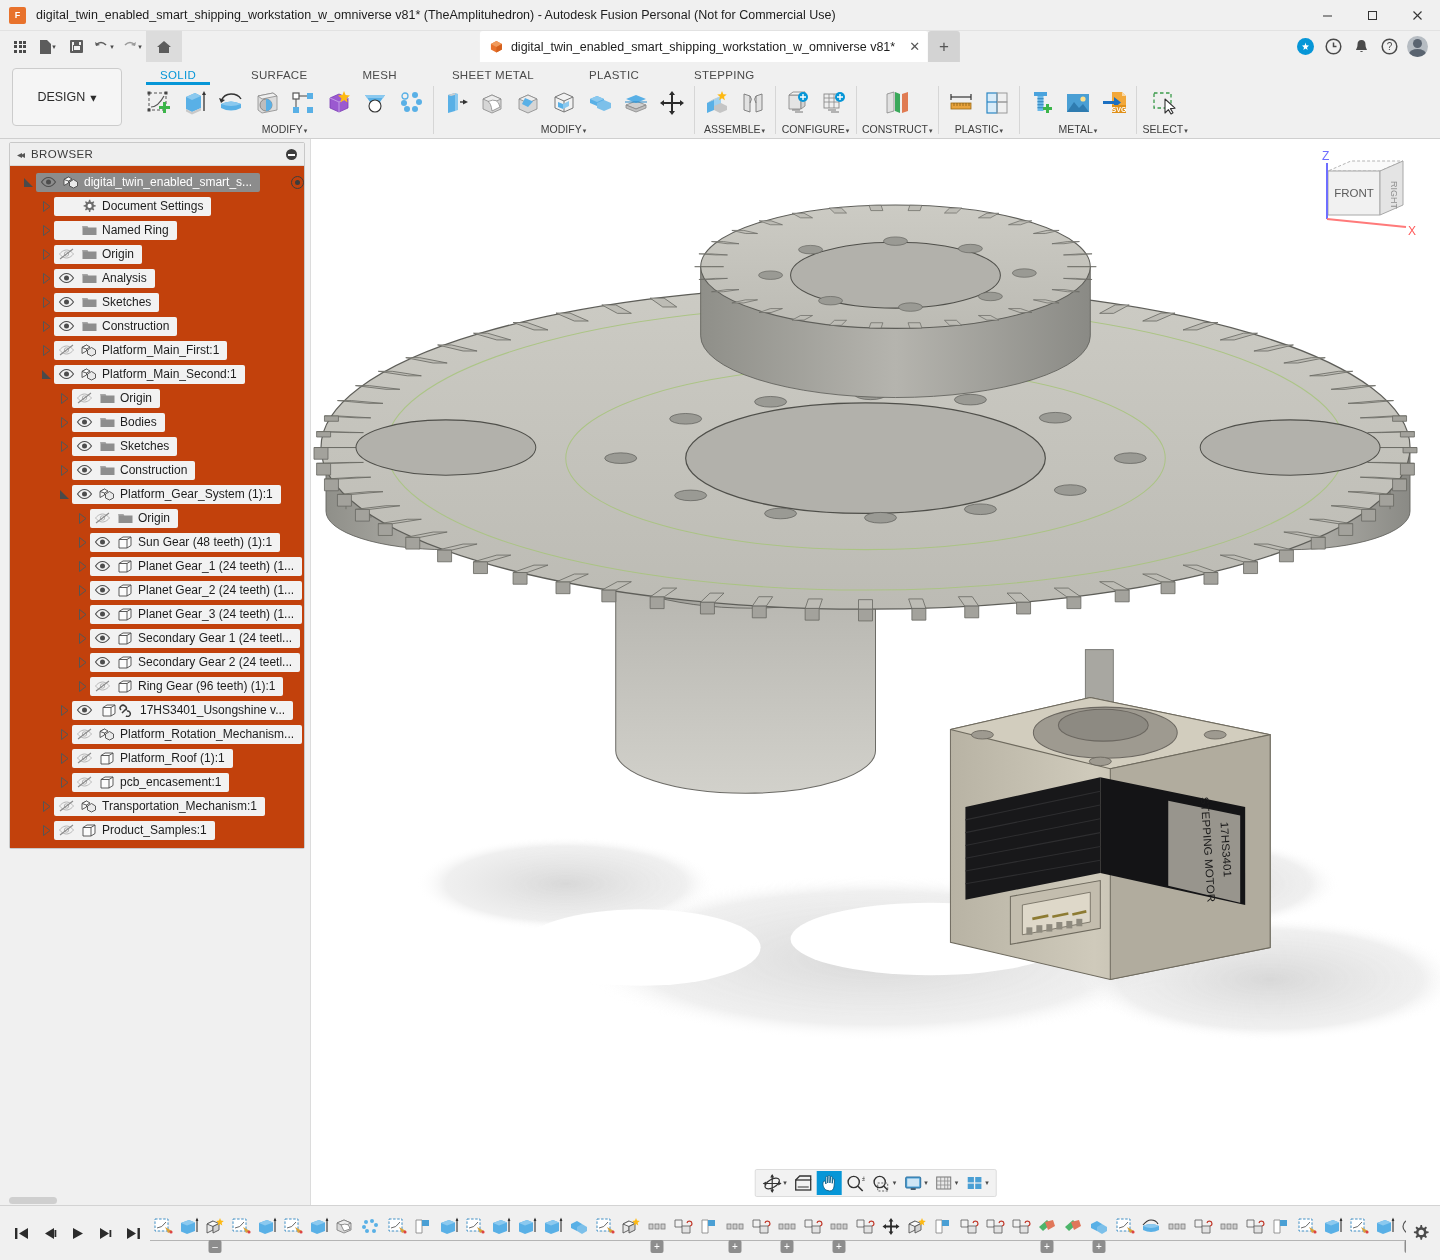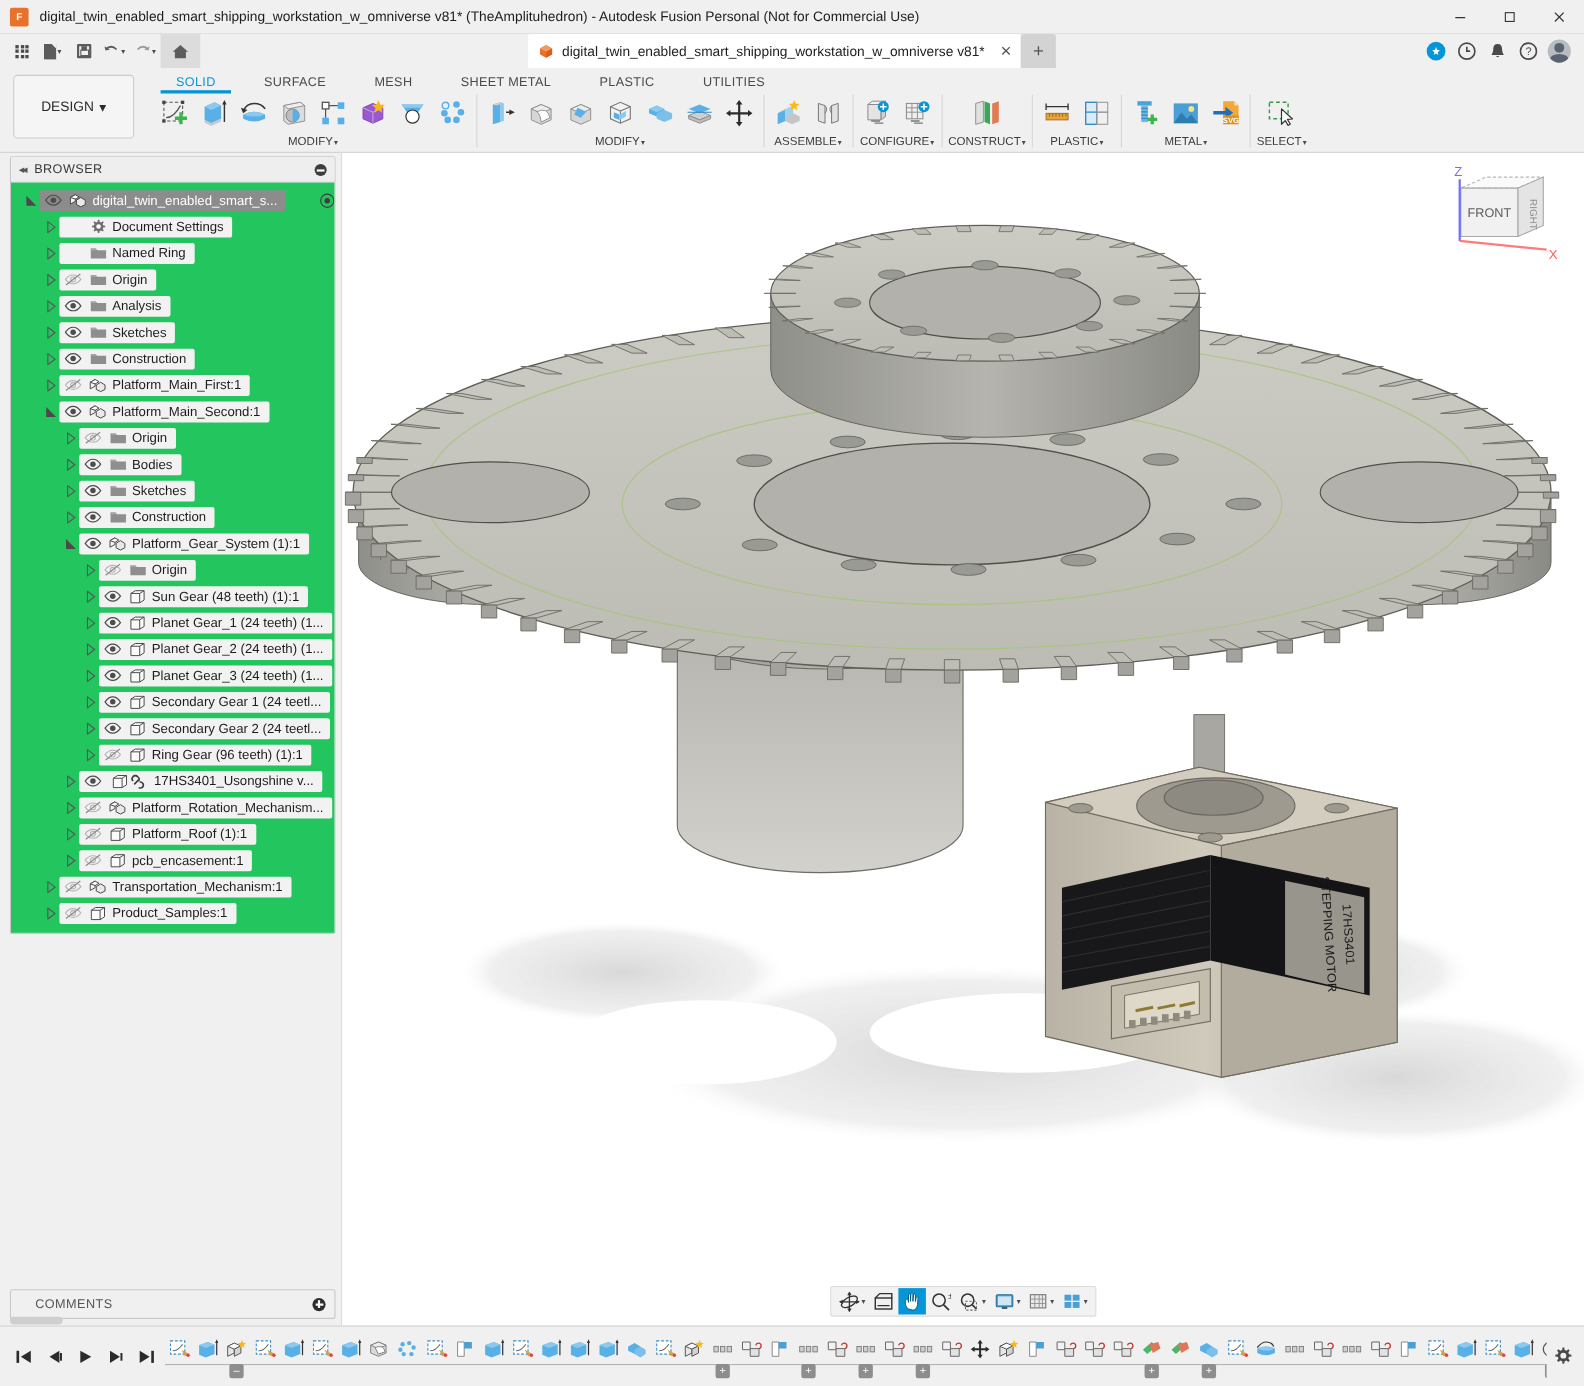--- a/index.html
+++ b/index.html
@@ -73,21 +73,21 @@
                  background:#5a6470;left:2px;top:13px;}
 
   
   .ribbon { flex:0 0 77px; background:#f0f0f0; display:flex; position:relative;
             border-bottom:1px solid #cfcfcf; }
   .design-box { width:110px; margin:6px 8px 10px 12px; border:1px solid #ccc;
                 border-radius:4px; background:#f5f5f5; display:flex; align-items:center;
                 justify-content:center; height:58px; }
   .design-box span { font-size:12.5px; color:#2b2b2b; }
   .ribbon-right { flex:1; display:flex; flex-direction:column; }
-  .tabs { height:22px; display:flex; align-items:flex-end; padding-left:8px; gap:0; }
+  .tabs { height:22px; display:flex; align-items:flex-end; padding-left:8px; gap:11px; }
   .rtab { padding:0 22px 3px 22px; font-size:11.5px; color:#4a4a4a; letter-spacing:.3px;
           position:relative; }
   .rtab.active { color:#0696d7; }
   .rtab.active:after { content:''; position:absolute; left:8px; right:8px; bottom:-1px;
                        height:3px; background:#0696d7; }
   .panels { flex:1; display:flex; align-items:flex-start; padding-left:6px; }
   .panel { display:flex; flex-direction:column; align-items:center;
            padding:0 6px; position:relative; height:52px; justify-content:space-between;}
   .panel + .panel::before { content:''; position:absolute; left:0; top:2px; bottom:2px;
                             width:1px; background:#d6d6d6; }
@@ -106,21 +106,21 @@
              position:relative; flex:0 0 310px; }
   .bpanel { margin:3px 5px 0 9px; border:1px solid #c8c8c8; background:#fff;
             border-radius:2px; display:flex; flex-direction:column; max-height:1002px; }
   .bhead { height:23px; background:#eeeeee; display:flex; align-items:center;
            border-bottom:1px solid #d8d8d8; padding:0 7px; }
   .bhead .collapse { color:#555; font-size:10px; margin-right:8px; letter-spacing:-2px;}
   .bhead .btitle { font-size:11.5px; color:#3b3b3b; letter-spacing:.4px; }
   .bhead .minus { margin-left:auto; width:11px;height:11px;border-radius:50%;
                   background:#3d3d3d; position:relative;}
   .bhead .minus:after{content:'';position:absolute;left:2px;top:5px;width:7px;height:2px;background:#fff;}
-  .btree { padding:4px 0 6px 0; overflow:hidden; background:#22c55e; flex:1; }
+  .btree { padding:4px 0 6px 0; overflow:hidden; background:#c2410c; flex:1; }
   .trow { display:flex; align-items:center; height:24px; font-size:12px; color:#1d1d1d;
           white-space:nowrap; }
   .trow .hl { background:#f2f2f2; border-radius:2px; display:flex; align-items:center;
               height:19px; padding-right:8px; }
   .trow.sel .hl { background:#8c8c8c; color:#fff; }
   .arrow { width:16px; flex:0 0 16px; display:flex; align-items:center; justify-content:center; }
   .arrow svg { display:block; }
   .eye { width:24px; flex:0 0 24px; display:flex; align-items:center; justify-content:center; }
   .nicon { width:22px; flex:0 0 22px; display:flex; align-items:center; justify-content:center; }
   .tlabel { padding-left:2px; overflow:hidden; text-overflow:ellipsis; }
@@ -299,21 +299,21 @@
       <span class="caret" style="margin-left:5px">▾</span>
     </div>
 
     <div class="ribbon-right">
       <div class="tabs">
         <div class="rtab active">SOLID</div>
         <div class="rtab">SURFACE</div>
         <div class="rtab">MESH</div>
         <div class="rtab">SHEET METAL</div>
         <div class="rtab">PLASTIC</div>
-        <div class="rtab">UTILITIES</div>
+        <div class="rtab">STEPPING</div>
       </div>
 
       <div class="panels">
 
         <div class="panel">
           <div class="prow">
             <div class="tbtn">
               <svg width="28" height="28" viewBox="0 0 28 28">
                   <rect x="4" y="4" width="17" height="17" fill="none" stroke="#555" stroke-width="1" stroke-dasharray="3 2"></rect>
                   <path d="M6 18 Q13 18 19 7" stroke="#555" stroke-width="1.2" fill="none"></path>
@@ -1262,24 +1262,20 @@
                     <path d="M1 3.5 L9 3.5 L9 12" fill="none" stroke="#4a4a4a" stroke-width="0.9"></path>
                     <path d="M9 3.5 L13 1" fill="none" stroke="#4a4a4a" stroke-width="0.9"></path>
                   </svg>
                 </span>
                 <span class="tlabel">Product_Samples:1</span>
               </span>
             </div>
           </div>
       </div>
 
-      <div class="comments">
-        <span class="ctitle">COMMENTS</span>
-        <span class="plus"></span>
-      </div>
       <div class="hscroll"></div>
     </div>
 
     <div class="canvas">
 
       <svg width="100%" height="100%" viewBox="0 0 1130 1002" preserveAspectRatio="none">
         <defs>
           <linearGradient id="gFace" x1="0" y1="0" x2="0" y2="1">
             <stop offset="0%" stop-color="#cccbc4"></stop>
               <stop offset="100%" stop-color="#bcbbb4"></stop>

